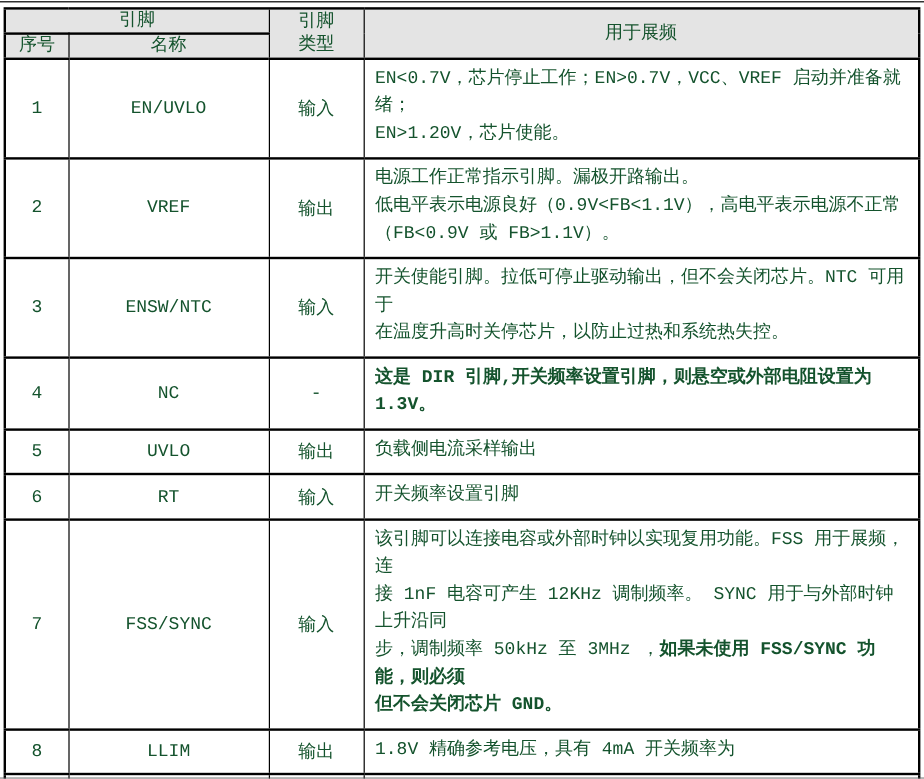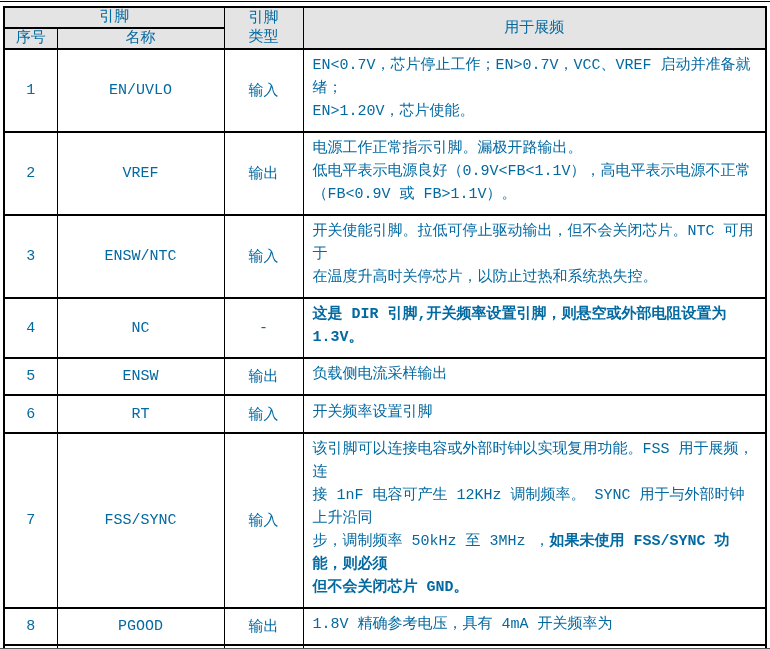--- a/index.html
+++ b/index.html
@@ -7,21 +7,21 @@
     --header-bg:#e4e4e4;
     --page-bg:#ffffff;
   }
   html,body{margin:0;padding:0;background:#fff;}
   .page{
     position:relative;
     width:770px;height:649px;
     background:var(--page-bg);
     overflow:hidden;
     font-family:"Liberation Mono","DejaVu Sans Mono",monospace;
-    color:#0369a1;
+    color:#14532d;
   }
   .rule{position:absolute;left:0;width:770px;background:var(--border);}
   .rule-top{top:1px;height:1px;}
   .rule-bottom{bottom:0;height:1px;background:#555;}
   table.pin-table{
     position:absolute;top:6px;left:3px;
     width:764px;
     border-collapse:collapse;
     table-layout:fixed;
     border:2px solid var(--border);
@@ -98,39 +98,39 @@
           <td class="c-desc"><span>开关使能引脚。拉低可停止驱动输出，但不会关闭芯片。NTC 可用于</span><br><span>在温度升高时关停芯片，以防止过热和系统热失控。</span></td>
         </tr>
         <tr style="height: 44px;">
           <td class="c-no">4</td>
           <td class="c-name">NC</td>
           <td class="c-type">-</td>
           <td class="c-desc"><span class="b">这是 DIR 引脚,开关频率设置引脚，则悬空或外部电阻设置为</span><br><span class="b">1.3V。</span></td>
         </tr>
         <tr style="height: 37px;">
           <td class="c-no">5</td>
-          <td class="c-name">ENSW</td>
+          <td class="c-name">UVLO</td>
           <td class="c-type">输出</td>
           <td class="c-desc"><span>负载侧电流采样输出</span></td>
         </tr>
         <tr style="height: 38px;">
           <td class="c-no">6</td>
           <td class="c-name">RT</td>
           <td class="c-type">输入</td>
           <td class="c-desc"><span>开关频率设置引脚</span></td>
         </tr>
         <tr style="height: 92px;">
           <td class="c-no">7</td>
           <td class="c-name">FSS/SYNC</td>
           <td class="c-type">输入</td>
           <td class="c-desc"><span>该引脚可以连接电容或外部时钟以实现复用功能。FSS 用于展频，连</span><br><span>接 1nF 电容可产生 12KHz 调制频率。 SYNC 用于与外部时钟上升沿同</span><br><span>步，调制频率 50kHz 至 3MHz ，</span><span class="b">如果未使用 FSS/SYNC 功能，则必须</span><br><span class="b">但不会关闭芯片 GND。</span></td>
         </tr>
         <tr style="height: 37px;">
           <td class="c-no">8</td>
-          <td class="c-name">PGOOD</td>
+          <td class="c-name">LLIM</td>
           <td class="c-type">输出</td>
           <td class="c-desc"><span>1.8V 精确参考电压，具有 4mA 开关频率为</span></td>
         </tr>
         <tr style="height: 38px;">
           <td class="c-no">9</td>
           <td class="c-name">LLIM</td>
           <td class="c-type">输入</td>
           <td class="c-desc"><span>电感电流限制设置引脚。</span></td>
         </tr>
       </tbody>

